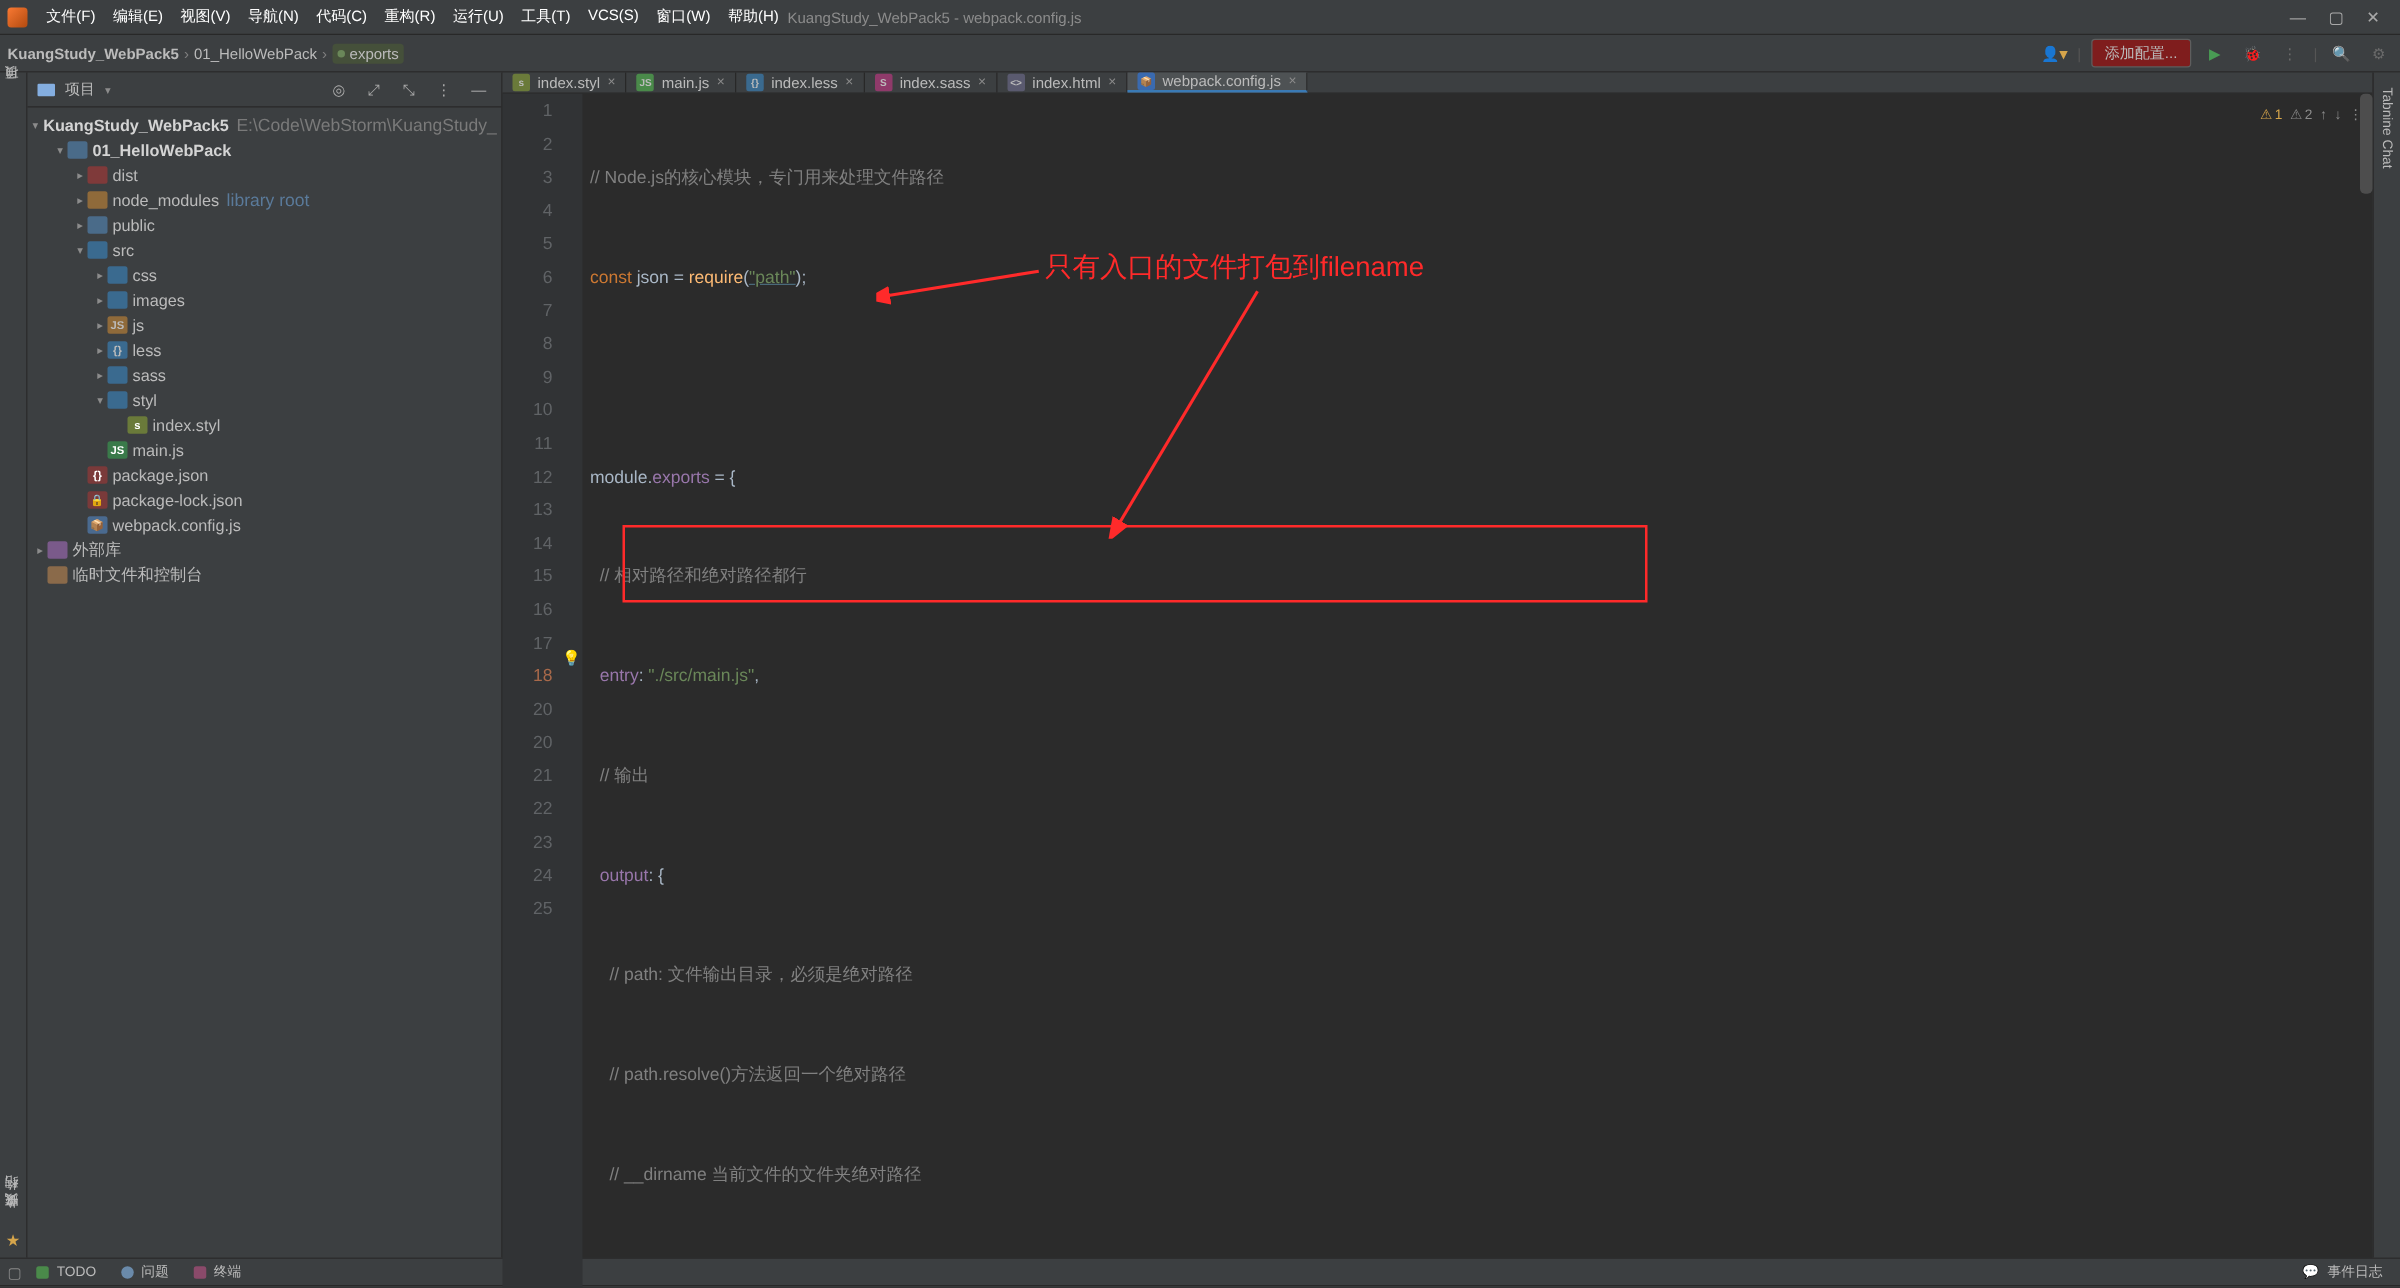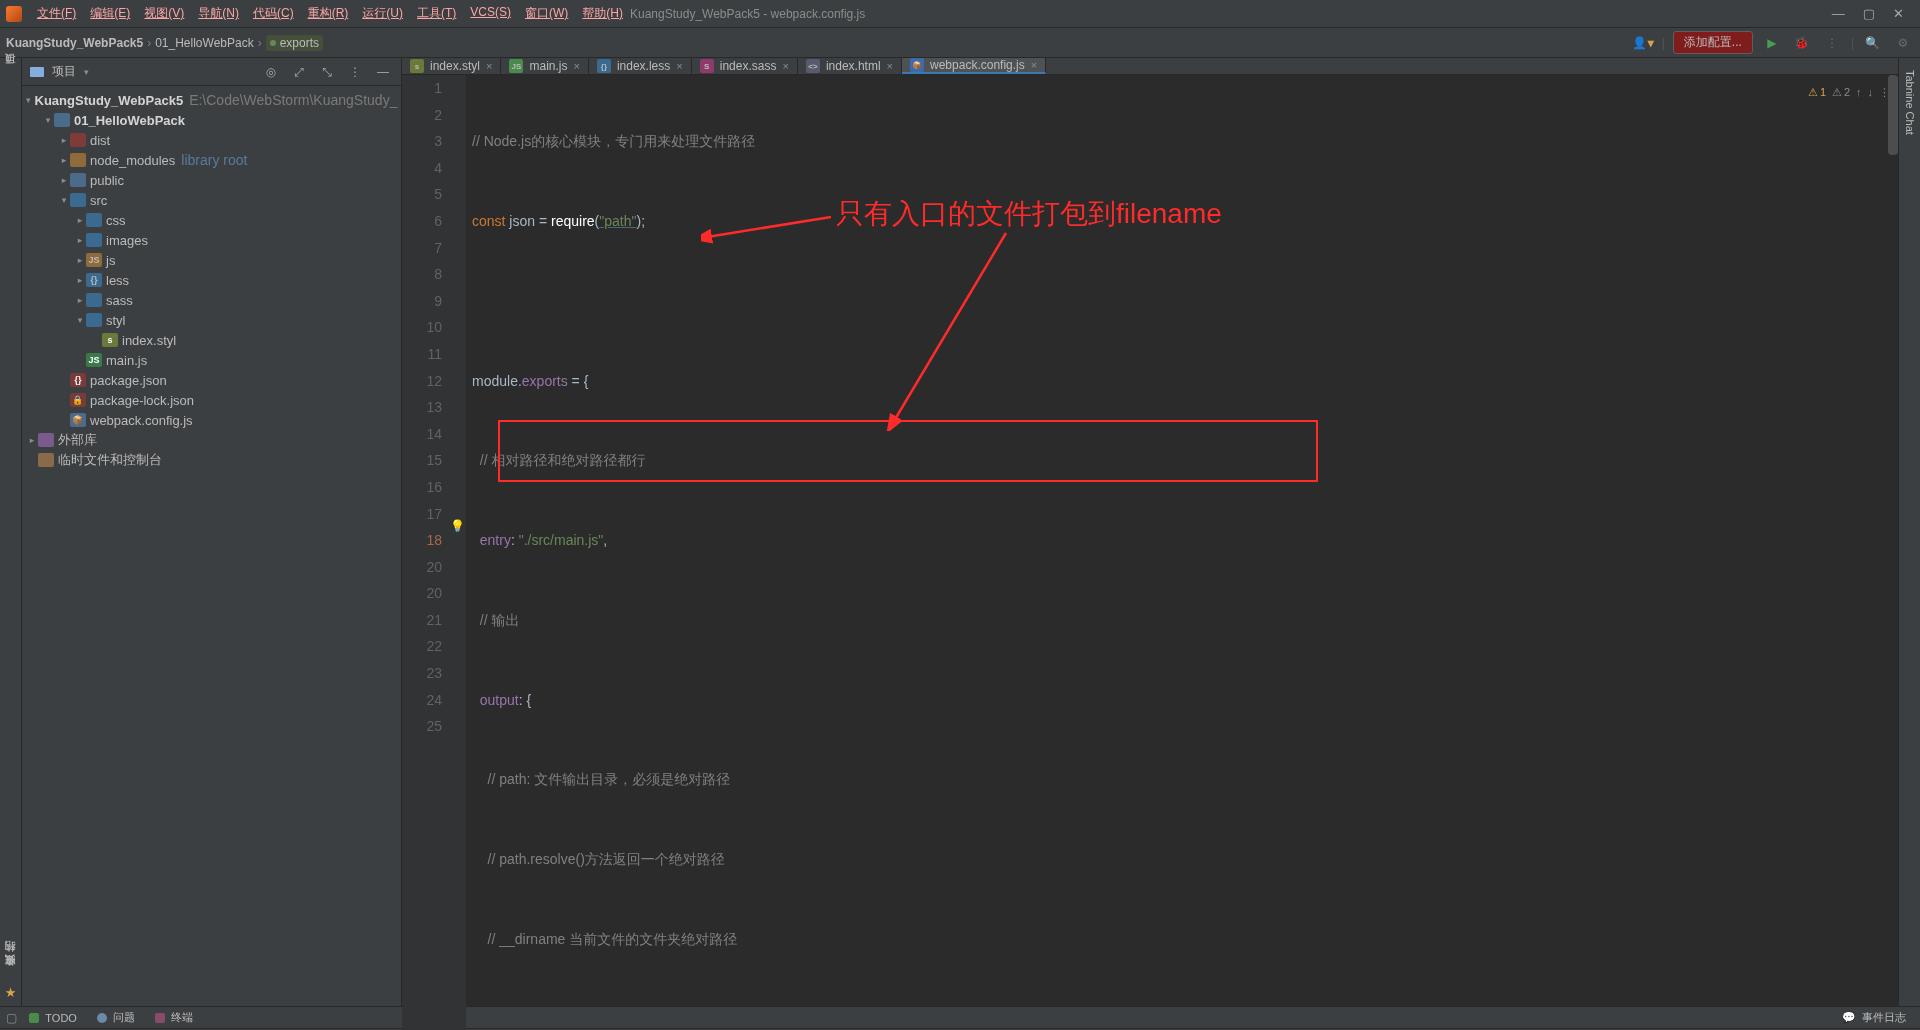--- a/index.html
+++ b/index.html
@@ -1,20 +1,20 @@
 <!DOCTYPE html>
 <html><head>
 <meta charset="utf-8">
 <style>
 * { margin: 0; padding: 0; box-sizing: border-box; font-family: "Microsoft YaHei", "SimSun", -apple-system, sans-serif; }
 body { background: #2b2b2b; color: #bbbbbb; font-size: 12px; overflow: hidden; width: 1920px; height: 1030px; }
 .titlebar { height: 28px; background: #3c3f41; display: flex; align-items: center; padding: 0 6px; border-bottom: 1px solid #282828; }
 .titlebar .logo { width: 16px; height: 16px; background: linear-gradient(135deg, #f97933, #b24a0f); border-radius: 3px; margin-right: 8px; }
 .menubar { display: flex; gap: 0; }
-.menubar span { padding: 4px 7px; cursor: default; color: #fca5a5; text-decoration: underline; }
+.menubar span { padding: 4px 7px; cursor: default; color: #ffffff; }
 .titlebar .title { flex: 1; text-align: left; color: #8c8c8c; }
 .titlebar .wincontrols { display: flex; gap: 18px; padding-right: 10px; color: #a8a8a8; font-size: 13px; }
 .navbar { height: 30px; background: #3c3f41; display: flex; align-items: center; padding: 0 6px; border-bottom: 1px solid #282828; }
 .breadcrumb { display: flex; align-items: center; gap: 4px; color: #bbbbbb; }
 .breadcrumb .sep { color: #7f7f7f; }
 .breadcrumb .tagbg { background: #45503a; padding: 1px 4px; border-radius: 3px; display: flex; align-items: center; gap: 4px; }
 .breadcrumb .tagbg .dot { width: 6px; height: 6px; background: #6a8759; border-radius: 50%; }
 .navbar .right { margin-left: auto; display: flex; align-items: center; gap: 8px; }
 .navbar .userbadge { color: #d6a54b; font-weight: bold; }
 .navbar .addconfig { border: 1px solid #5e5e5e; background: #7f1d1d; padding: 2px 10px; border-radius: 3px; color: #bbbbbb; }
@@ -60,23 +60,23 @@
 .gutter .ln { height: 26.6px; }
 .gutter .ln.lwarn { color: #a8694a; }
 .foldcol { width: 14px; background: #313335; position: relative; }
 .code { flex: 1; position: relative; white-space: pre; color: #a9b7c6; padding-left: 6px; }
 .code .line { height: 26.6px; position: relative; }
 .c-kw { color: #cc7832; }
 .c-str { color: #6a8759; }
 .c-str.u { text-decoration: underline #4a6a7a; }
 .c-cm { color: #808080; }
 .c-prop { color: #9876aa; }
-.c-fn { color: #ffffff; margin-top: 24px; }
+.c-fn { color: #fdba74; margin-top: 24px; }
 .redbox { position: absolute; border: 2px solid #ff2a2a; pointer-events: none; }
-.annotation { position: absolute; left: 840px; top: 132px; color: #ff2a2a; font-size: 28px; font-weight: 500; font-family: "Microsoft YaHei", sans-serif; }
+.annotation { position: absolute; left: 840px; top: 132px; color: #ff2a2a; font-size: 22px; font-weight: 500; font-family: "Microsoft YaHei", sans-serif; }
 .arrow { position: absolute; pointer-events: none; }
 .rightgutter { width: 22px; background: #3c3f41; border-left: 1px solid #282828; display: flex; flex-direction: column; align-items: center; padding: 6px 0; }
 .rightgutter .tab { writing-mode: vertical-rl; padding: 6px 3px; font-size: 11px; color: #bbbbbb; }
 .editormeta { position: absolute; top: 4px; right: 8px; display: flex; gap: 6px; align-items: center; color: #8c8c8c; font-size: 11px; }
 .editormeta .warn { display: flex; align-items: center; gap: 2px; }
 .editormeta .warn.y { color: #d6a54b; }
 .statusbar { height: 24px; background: #3c3f41; border-top: 1px solid #282828; display: flex; align-items: center; padding: 0 8px; font-size: 11px; }
 .statusbar .spacer { flex: 1; }
 .bottom-tool-tabs { height: 22px; background: #3c3f41; display: flex; align-items: center; padding: 0 6px; gap: 4px; border-top: 1px solid #282828; }
 .bottom-tool-tabs .ttab { display: flex; align-items: center; gap: 6px; padding: 2px 8px; font-size: 11px; color: #bbbbbb; }

